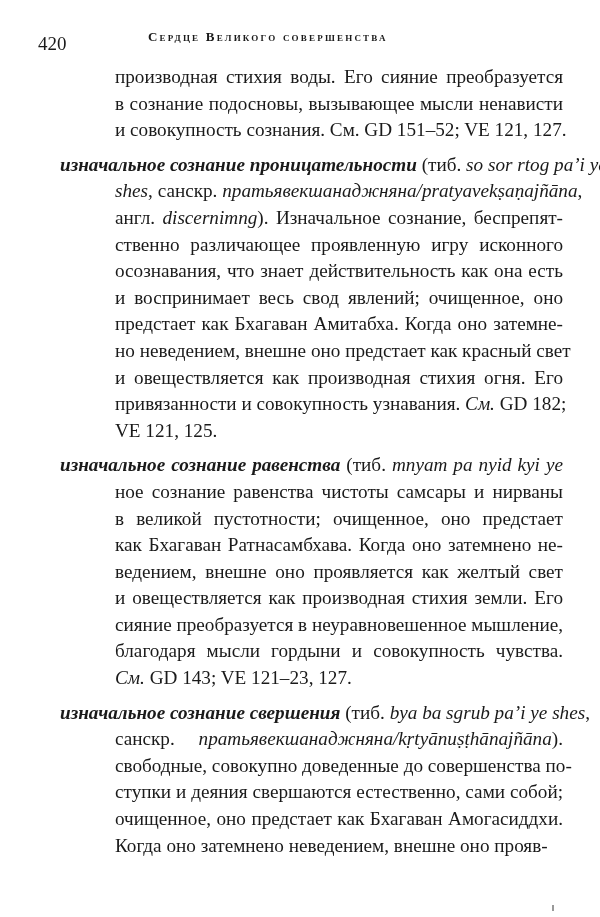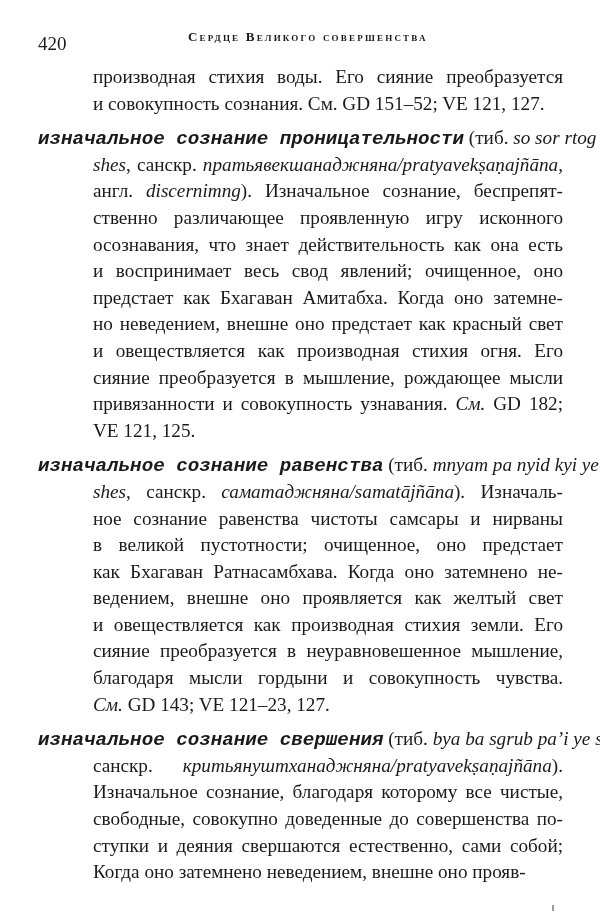--- a/index.html
+++ b/index.html
@@ -1,75 +1,74 @@
 <!DOCTYPE html>
 <html><head>
   <meta charset="utf-8">
   <style>
     html, body { margin: 0; padding: 0; background: #ffffff; }
     body { width: 600px; height: 917px; position: relative; overflow: hidden;
            font-family: "DejaVu Serif", "Liberation Serif", serif; color: #1a1a1a; }
     .running-head { position: absolute; top: 25px; left: 38px; right: 40px; height: 24px; }
     .page-num { position: absolute; left: 0; top: 8px; font-size: 19px; font-family: "Liberation Serif", serif; }
     .head-title { position: absolute; left: 110px; top: 4px; font-size: 13px; letter-spacing: 2.2px;
-                  font-variant: small-caps; font-family: "Liberation Serif", serif; font-weight: bold; margin-left: 40px; }
+                  font-variant: small-caps; font-family: "Liberation Serif", serif; font-weight: bold; }
     .body { position: absolute; top: 64px; left: 38px; width: 525px; }
     .line { font-family: "Liberation Serif", serif; font-size: 19.2px; line-height: 26.6px; height: 26.6px;
-            white-space: nowrap; text-align: justify; text-align-last: justify; }
+            white-space: nowrap; text-align: justify; text-align-last: justify; margin-left: 22px; }
     .line.last { text-align-last: left; }
     .ind { padding-left: 55px; }
     .gap { height: 8px; }
-    .hw { font-style: italic; font-weight: bold; font-family: Liberation Mono, monospace; }
+    .hw { font-style: italic; font-weight: bold; }
     .it { font-style: italic; }
     .mark { position: absolute; left: 552px; top: 905px; width: 2px; height: 6px; background: #999; }
   </style>
 </head>
 <body>
 
 <div class="running-head">
   <span class="page-num">420</span>
   <span class="head-title">Сердце Великого совершенства</span>
 </div>
 
 <div class="body" id="body">
     <div>
       <div class="line ind"><span>производная стихия воды. Его сияние преобразуется</span></div>
+      <div class="line ind"><span>в сознание подосновы, вызывающее мысли ненависти</span></div>
       <div class="line ind last"><span>и совокупность сознания. См. GD 151–52; VE 121, 127.</span></div>
     </div>
     <div class="gap"></div>
     <div>
       <div class="line"><span class="hw">изначальное сознание проницательности</span><span> (тиб. </span><span class="it">so sor rtog pa’i ye</span></div>
       <div class="line ind"><span class="it">shes</span><span>, санскр. </span><span class="it">пратьявекшанаджняна/pratyavekṣaṇajñāna</span><span>,</span></div>
       <div class="line ind"><span>англ. </span><span class="it">discernimng</span><span>). Изначальное сознание, беспрепят-</span></div>
       <div class="line ind"><span>ственно различающее проявленную игру исконного</span></div>
       <div class="line ind"><span>осознавания, что знает действительность как она есть</span></div>
       <div class="line ind"><span>и воспринимает весь свод явлений; очищенное, оно</span></div>
       <div class="line ind"><span>предстает как Бхагаван Амитабха. Когда оно затемне-</span></div>
       <div class="line ind"><span>но неведением, внешне оно предстает как красный свет</span></div>
       <div class="line ind"><span>и овеществляется как производная стихия огня. Его</span></div>
-      <div class="line ind"><span>сияние преобразуется в мышление, рождающее мысли</span></div>
       <div class="line ind"><span>привязанности и совокупность узнавания. </span><span class="it">См.</span><span> GD 182;</span></div>
       <div class="line ind last"><span>VE 121, 125.</span></div>
     </div>
     <div class="gap"></div>
     <div>
       <div class="line"><span class="hw">изначальное сознание равенства</span><span> (тиб. </span><span class="it">mnyam pa nyid kyi ye</span></div>
-      <div class="line ind"><span class="it">shes</span><span>, санскр. </span><span class="it">саматаджняна/samatājñāna</span><span>). Изначаль-</span></div>
       <div class="line ind"><span>ное сознание равенства чистоты самсары и нирваны</span></div>
       <div class="line ind"><span>в великой пустотности; очищенное, оно предстает</span></div>
       <div class="line ind"><span>как Бхагаван Ратнасамбхава. Когда оно затемнено не-</span></div>
       <div class="line ind"><span>ведением, внешне оно проявляется как желтый свет</span></div>
       <div class="line ind"><span>и овеществляется как производная стихия земли. Его</span></div>
       <div class="line ind"><span>сияние преобразуется в неуравновешенное мышление,</span></div>
       <div class="line ind"><span>благодаря мысли гордыни и совокупность чувства.</span></div>
       <div class="line ind last"><span class="it">См.</span><span> GD 143; VE 121–23, 127.</span></div>
     </div>
     <div class="gap"></div>
     <div>
       <div class="line"><span class="hw">изначальное сознание свершения</span><span> (тиб. </span><span class="it">bya ba sgrub pa’i ye shes</span><span>,</span></div>
-      <div class="line ind"><span>санскр. </span><span class="it">критьянуштханаджняна/pratyavekṣaṇajñāna</span><span>).</span></div>
-      <div class="line ind"><span>Изначальное сознание, благодаря которому все чистые,</span></div>
+      <div class="line ind"><span>санскр. </span><span class="it">пратьявекшанаджняна/kṛtyānuṣṭhānajñāna</span><span>).</span></div>
       <div class="line ind"><span>свободные, совокупно доведенные до совершенства по-</span></div>
       <div class="line ind"><span>ступки и деяния свершаются естественно, сами собой;</span></div>
+      <div class="line ind"><span>очищенное, оно предстает как Бхагаван Амогасиддхи.</span></div>
       <div class="line ind last"><span>Когда оно затемнено неведением, внешне оно прояв-</span></div>
     </div>
   </div>
 <div class="mark"></div>
 
 </body></html>

